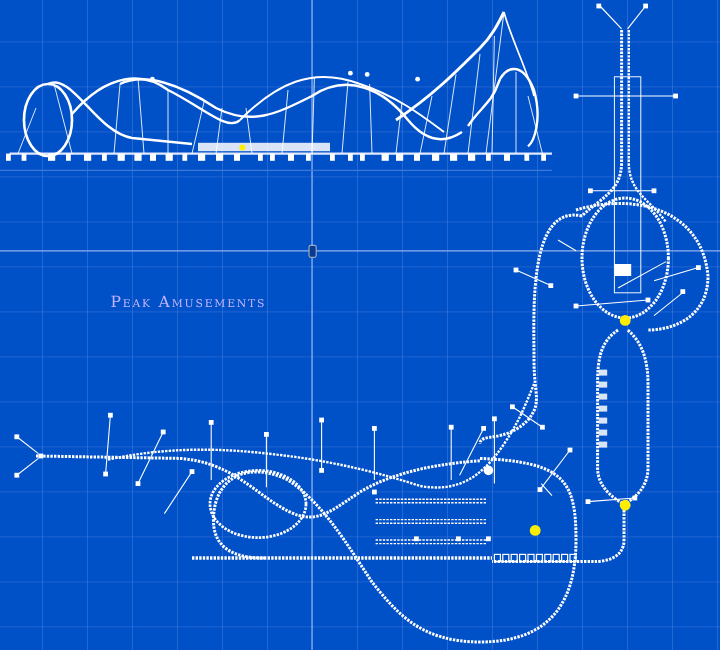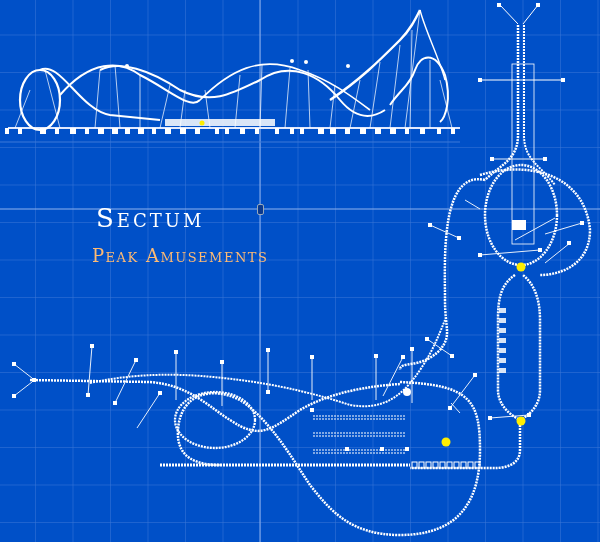--- a/index.html
+++ b/index.html
@@ -1,20 +1,20 @@
 <!DOCTYPE html>
 <html><head>
 <meta charset="utf-8">
 <style>
   html,body{margin:0;padding:0;}
   body{width:600px;height:542px;overflow:hidden;background:#0050c8;position:relative;font-family:"DejaVu Serif",serif;}
   #canvas{position:absolute;left:0;top:0;width:600px;height:542px;}
   .title-block{position:absolute;left:0;top:0;width:600px;height:542px;pointer-events:none;}
   .title{position:absolute;left:96px;top:203px;color:#fff;font-family:"DejaVu Serif",serif;font-size:26px;letter-spacing:3px;font-variant:small-caps;}
-  .subtitle{position:absolute;left:92px;top:245px;color:#fdba74;font-family:"DejaVu Serif",serif;font-size:18px;letter-spacing:1.5px;font-variant:small-caps;}
+  .subtitle{position:absolute;left:92px;top:245px;color:#c4b5fd;font-family:"DejaVu Serif",serif;font-size:13px;letter-spacing:1.5px;font-variant:small-caps;}
   .origin{position:absolute;left:257px;top:204px;width:5px;height:9px;border:1px solid #9ab;border-radius:2px;background:#0a3a90;}
 </style>
 </head>
 <body>
 
 <svg id="canvas" viewBox="0 0 600 542" xmlns="http://www.w3.org/2000/svg">
   <defs>
     <pattern id="grid" x="-2.5" y="-3" width="37.5" height="37.5" patternUnits="userSpaceOnUse">
       <path d="M37.5 0 L0 0 0 37.5" fill="none" stroke="#3d78d8" stroke-width="1"></path>
     </pattern>
@@ -229,16 +229,15 @@
     </g>
     <circle cx="407" cy="392" r="4" fill="#fff" stroke="none"></circle>
   </g>
 
   <circle cx="521" cy="267" r="4.5" fill="#ffee00"></circle>
   <circle cx="521" cy="421" r="4.5" fill="#ffee00"></circle>
   <circle cx="446" cy="442" r="4.5" fill="#ffee00"></circle>
 </svg>
 
 <div class="title-block">
-  <div class="title">Sectum</div>
   <div class="subtitle">Peak Amusements</div>
   <div class="origin"></div>
 </div>
 
 </body></html>

